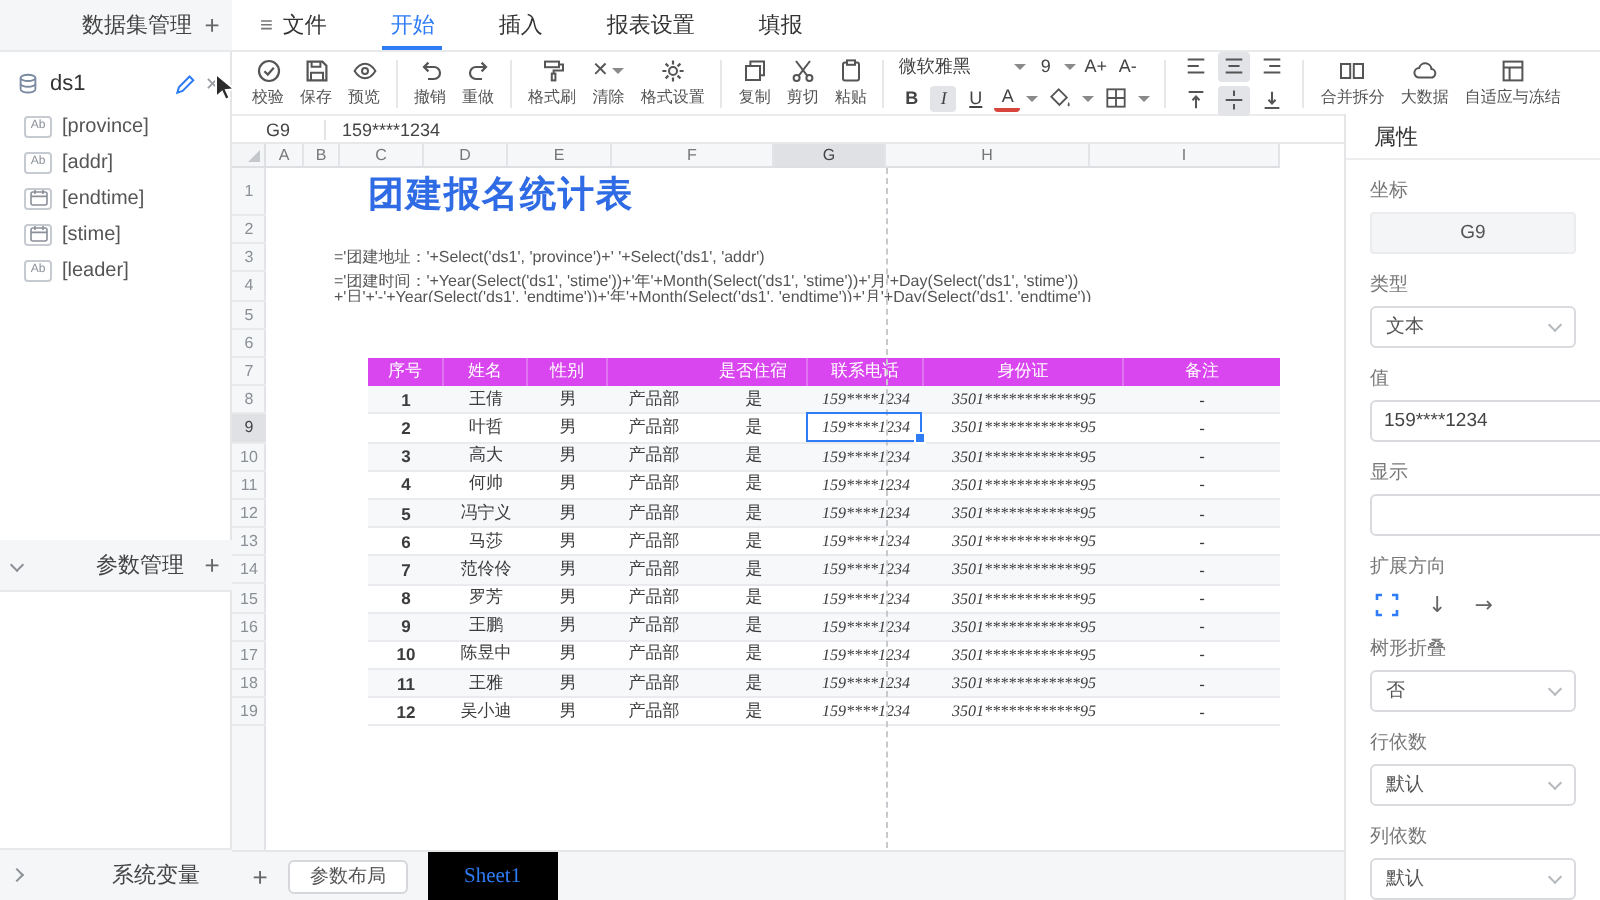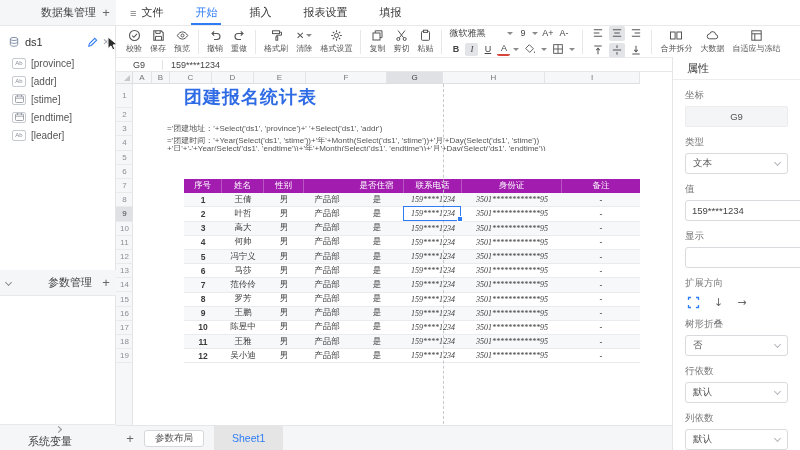--- a/index.html
+++ b/index.html
@@ -71,37 +71,37 @@
   #sheet-title { position:absolute; left:68px; top:1px; font-size:18px; font-weight:bold; color:#2f6be4; letter-spacing:1px; white-space:nowrap; }
   .formula { position:absolute; left:51px; font-size:8px; color:#555; white-space:nowrap; }
   #formula-time { height:14px; overflow:hidden; line-height:8px; }
   #formula-time div { white-space:nowrap; }
 
   #dash-line { position:absolute; left:327px; top:0; height:340px; border-left:1px dashed #c7c9cd; }
 
   
   #rtable { position:absolute; left:68px; top:95px; width:456px; }
   .trow { display:flex; height:14.2px; }
-  .trow.hdr { background:#a21caf; }
+  .trow.hdr { background:#d946ef; }
   .tcell { display:flex; align-items:center; justify-content:center; font-size:8.5px; color:#3c3c3c; overflow:hidden; white-space:nowrap; }
   .trow.hdr .tcell { color:#fff; border-right:1px solid rgba(255,255,255,.25); }
   .trow.hdr .tcell:last-child { border-right:none; }
   .trow.data { border-bottom:1px solid #e9ebee; }
   .trow.data:nth-child(odd) { background:#f7f8fa; }
   .tcell.seq { font-weight:bold; }
   .tcell.ital { font-style:italic; font-family:"Liberation Serif","DejaVu Serif",serif; font-size:8px; }
 
   #sel-cell { position:absolute; border:1.5px solid #2e7cf6; background:transparent; }
   #sel-cell::after { content:""; position:absolute; right:-2.5px; bottom:-2.5px; width:4px; height:4px; background:#2e7cf6; border:1px solid #fff; }
 
   
   #bottombar { position:absolute; left:116px; top:425px; width:556px; height:25px; background:#f5f6f8; border-top:1px solid #e5e6e8; display:flex; align-items:center; }
   #bb-add { width:28px; text-align:center; color:#666; font-size:13px; cursor:pointer; }
   #bb-param { height:17px; padding:0 10px; background:#fff; border:1px solid #d5d7da; border-radius:3px; font-size:9.5px; color:#555; display:flex; align-items:center; cursor:pointer; }
-  #bb-sheet { height:25px; margin-left:10px; padding:0 18px; background:#e5e5e5; color:#2e7cf6; font-size:10.5px; display:flex; align-items:center; cursor:pointer; }
+  #bb-sheet { height:25px; margin-left:10px; padding:0 18px; background:#000000; color:#2e7cf6; font-size:10.5px; display:flex; align-items:center; cursor:pointer;font-family:Liberation Serif, serif; }
 
   
   #props { position:absolute; left:672px; top:57px; width:128px; height:393px; background:#fff; border-left:1px solid #e4e5e7; overflow:hidden; }
   #props-title { height:23px; display:flex; align-items:center; padding-left:14px; font-size:11px; color:#333; border-bottom:1px solid #ededef; }
   .pp { padding:0 12px; }
   .pp-lab { font-size:9.5px; color:#777; margin:9px 0 4px;font-family:Liberation Serif, serif; }
   .pp-coord { height:21px; background:#f4f5f6; border:1px solid #ececee; border-radius:2px; display:flex; align-items:center; justify-content:center; font-size:9.5px; color:#555; }
   .pp-sel { height:21px; border:1px solid #d9dadd; border-radius:3px; display:flex; align-items:center; font-size:9.5px; color:#555; padding:0 7px; justify-content:space-between; background:#fff; cursor:pointer; }
   .pp-sel .chev { border-color:#b4b7bc; margin-top:-2px; }
   .pp-inprow { display:flex; align-items:center; gap:5px; }
@@ -148,46 +148,46 @@
         <span class="flab">[addr]</span>
       </div>
         <div class="fld">
 
         <span class="ficon cal" style="padding:0;">
           <svg width="9" height="8" viewBox="0 0 9 8">
               <rect x="0.5" y="1" width="8" height="6.5" rx="1" fill="none" stroke="#8a8f98" stroke-width="0.8"></rect>
               <path d="M2.5 0v2M6.5 0v2M0.5 3.2h8" stroke="#8a8f98" stroke-width="0.8"></path>
             </svg>
         </span>
-        <span class="flab">[stime]</span>
+        <span class="flab">[endtime]</span>
       </div>
         <div class="fld">
 
         <span class="ficon cal" style="padding:0;">
           <svg width="9" height="8" viewBox="0 0 9 8">
               <rect x="0.5" y="1" width="8" height="6.5" rx="1" fill="none" stroke="#8a8f98" stroke-width="0.8"></rect>
               <path d="M2.5 0v2M6.5 0v2M0.5 3.2h8" stroke="#8a8f98" stroke-width="0.8"></path>
             </svg>
         </span>
-        <span class="flab">[endtime]</span>
+        <span class="flab">[stime]</span>
       </div>
         <div class="fld">
         <span class="ficon ab">Ab</span>
 
         <span class="flab">[leader]</span>
       </div>
       </div>
 
     <div class="side-bar-hdr" style="top:270px;">
       <span class="chev-l"><span class="chev down"></span></span>
       <span class="ttl" style="padding-right:4px;">参数管理</span>
       <span class="plus">+</span>
     </div>
 
-    <div class="side-bar-hdr" style="top:424px; height:26px; border-top:1px solid #e8e9eb; border-bottom:none;flex-direction:column;">
+    <div class="side-bar-hdr" style="top:424px; height:26px; border-top:1px solid #e8e9eb; border-bottom:none;">
       <span class="chev-l"><span class="chev right"></span></span>
       <span class="ttl" style="padding-right:16px;">系统变量</span>
     </div>
   </div>
 
   <div id="menubar">
     <div id="file-menu">
       <span class="hamb">≡</span>
       <span>文件</span>
     </div>

